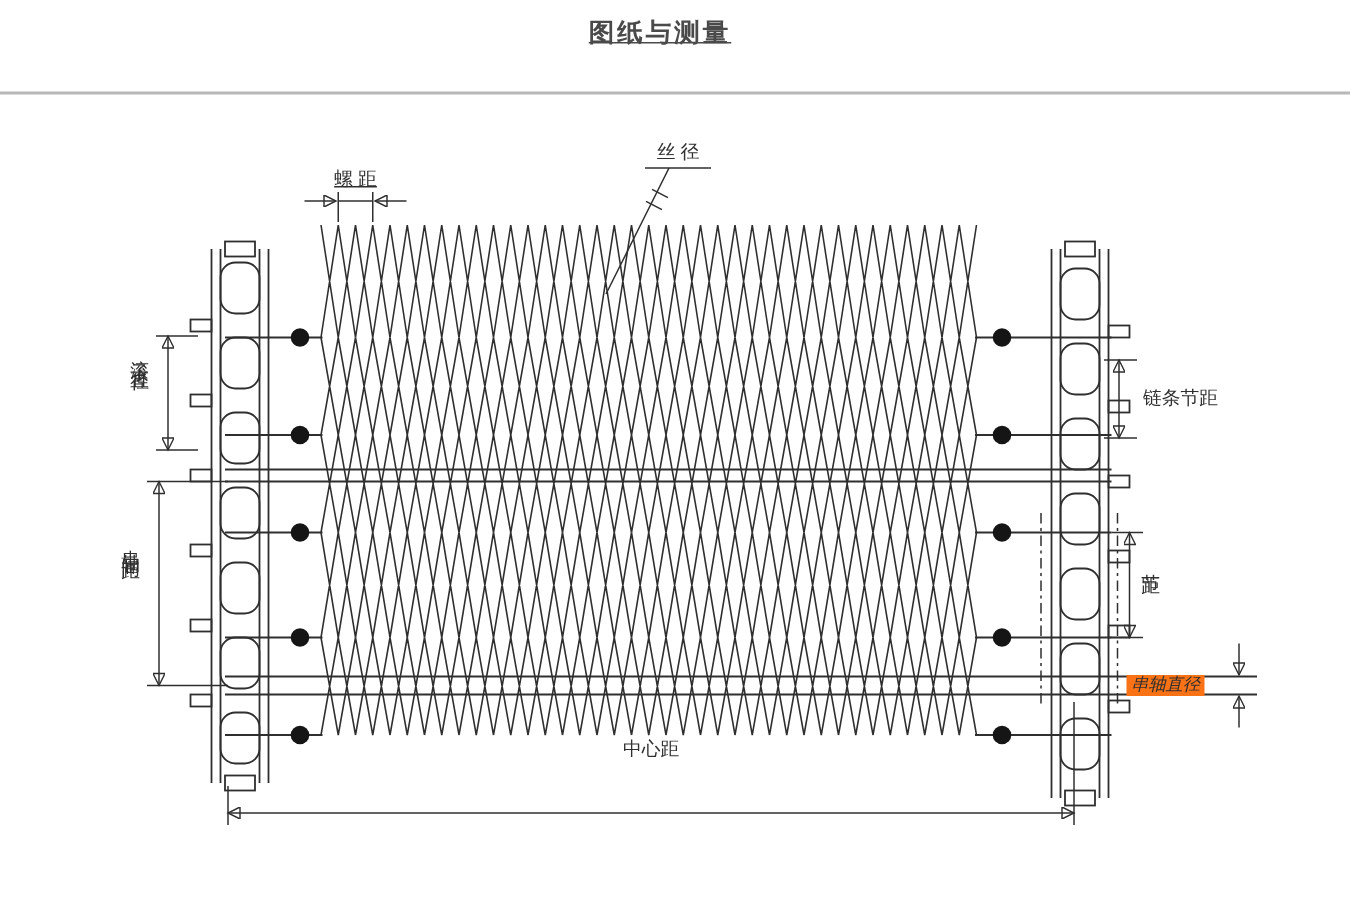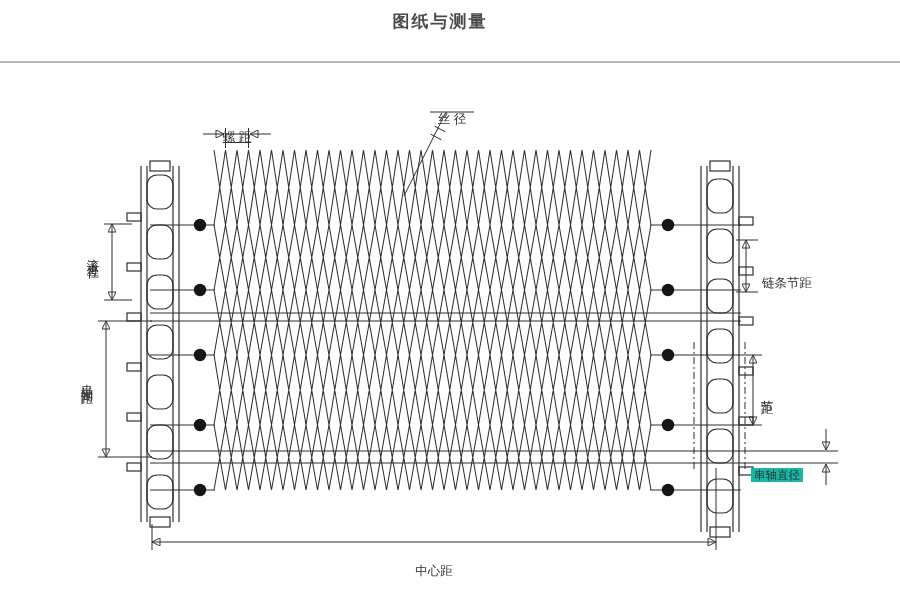--- a/index.html
+++ b/index.html
@@ -1,35 +1,35 @@
 <!DOCTYPE html>
 <html style="--line: #2f2f2f; --title-text: #4a4a4a; --divider: #b8b8b8;"><head>
 <meta charset="utf-8">
 <style>
   html,body { margin:0; padding:0; background:#ffffff; }
   body { width:900px; height:600px; overflow:hidden; position:relative;
          font-family:"Liberation Sans","DejaVu Sans",sans-serif; }
   #stage { position:absolute; inset:0; width:900px; height:600px; }
 
   .page-title { position:absolute; top:10px; left:0; width:880px; text-align:center;
-    font-size:17px; font-weight:bold; letter-spacing:2px; color:var(--title-text,#4a4a4a); }
+    font-size:17px; font-weight:bold; letter-spacing:2px; color:var(--title-text,#4a4a4a);text-decoration:underline; }
   .divider { position:absolute; top:61px; left:0; width:900px; height:2px;
     background:var(--divider,#b8b8b8); }
 
   #drawing { position:absolute; top:0; left:0; }
   #drawing line, #drawing path, #drawing rect { stroke:var(--line,#2f2f2f); fill:none; stroke-width:1.2px; }
   #drawing .thin { stroke-width:1.05px; }
   #drawing .dim line { stroke-width:1px; }
   #drawing .dash { stroke-dasharray:7 3 2 3; stroke-width:1px; }
   #drawing circle.dot { fill:#151515; stroke:none; }
 
-  .lbl { position:absolute; font-size:12.5px; color:var(--line,#2f2f2f); white-space:nowrap; line-height:15px;margin-top:18px; }
+  .lbl { position:absolute; font-size:12.5px; color:var(--line,#2f2f2f); white-space:nowrap; line-height:15px; }
   .lbl.center { text-align:center; }
   .lbl.v { writing-mode:vertical-rl; text-orientation:upright; letter-spacing:3px; line-height:14px; }
-  .lbl.boxed { background:#14b8a6; padding:0 3px; font-size:11.5px; line-height:14px; }
+  .lbl.boxed { background:#f97316; padding:0 3px; font-size:11.5px; line-height:14px;font-style:italic; }
 </style>
 </head>
 <body>
 
 <div id="stage">
 
   <div class="page-title">图纸与测量</div>
   <div class="divider"></div>
 
   <svg id="drawing" width="900" height="600" viewBox="0 0 900 600">
@@ -177,15 +177,15 @@
   <div class="lbl v" style="left:86px; top:230px;">滚子直径</div>
 
   <div class="lbl v" style="left:80px; top:356px;">串轴间距</div>
 
   <div class="lbl" style="left:762px; top:258px;font-family:Liberation Serif, serif;">链条节距</div>
 
   <div class="lbl v" style="left:760px; top:372px;">节距</div>
 
   <div class="lbl boxed" style="left:751px; top:450px;">串轴直径</div>
 
-  <div class="lbl center" style="left:400px; top:546px; width:68px;">中心距</div>
+  <div class="lbl center" style="left:400px; top:492px; width:68px;">中心距</div>
 
 </div>
 
 </body></html>

